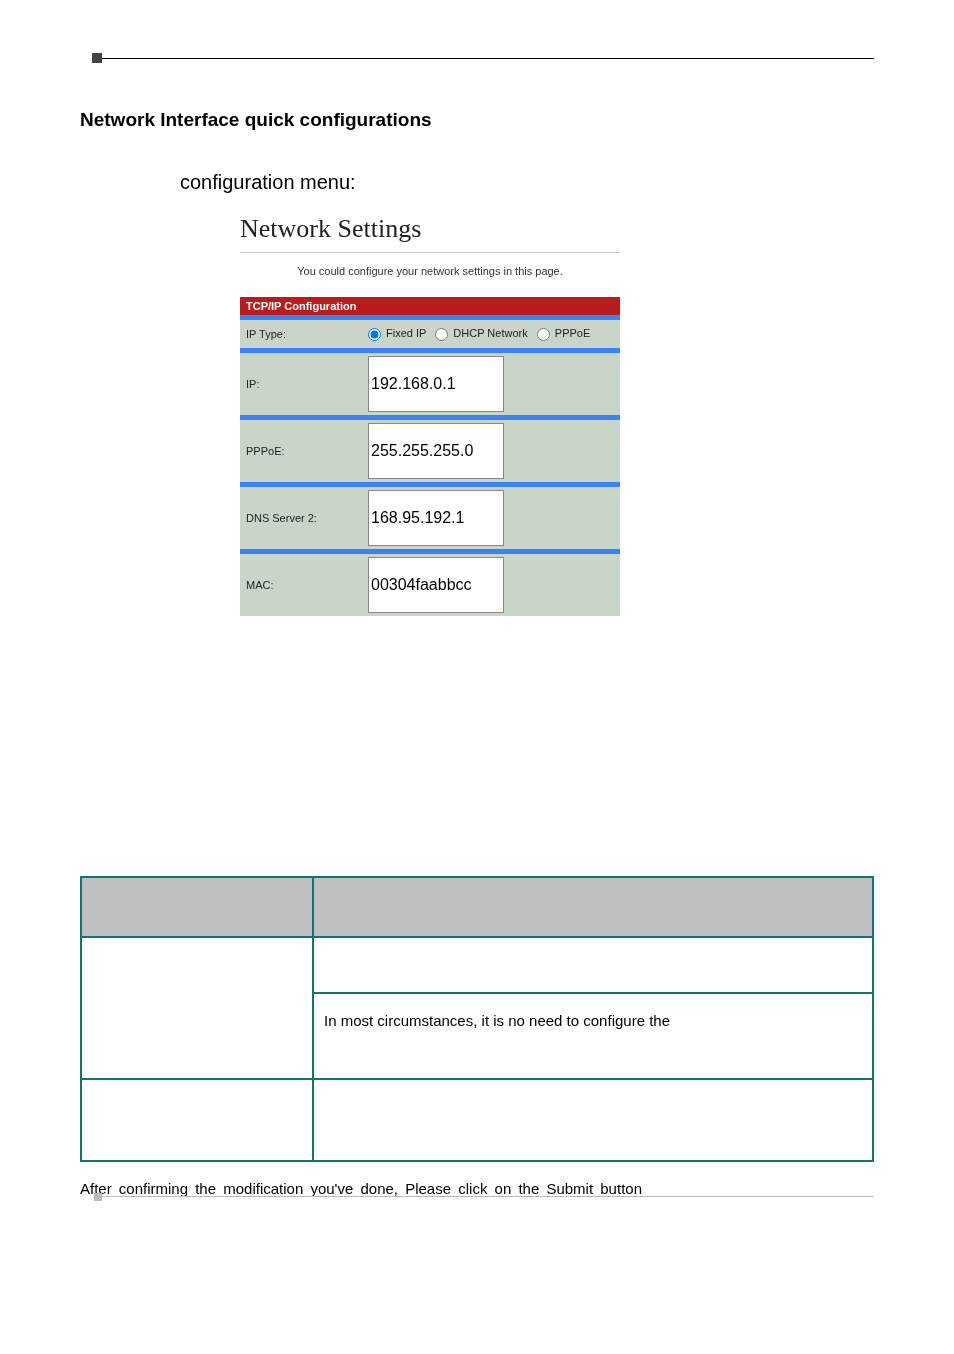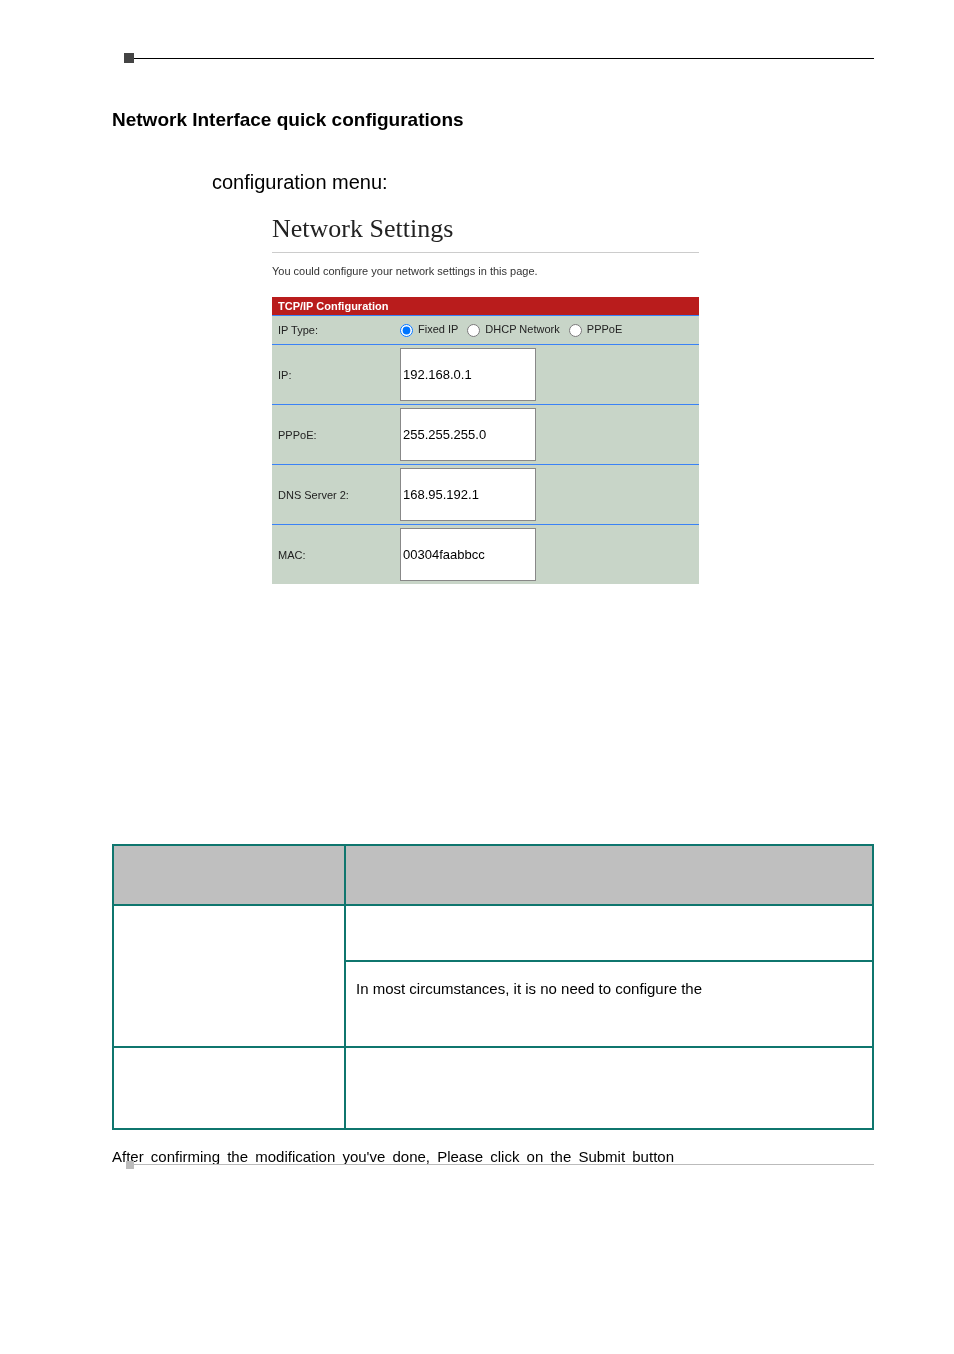--- a/index.html
+++ b/index.html
@@ -6,21 +6,20 @@
     margin: 0;
     padding: 0;
     font-family: Arial, Helvetica, sans-serif;
     background: #ffffff;
     color: #000000;
     width: 954px;
   }
   .page {
     padding: 58px 80px 40px 80px;
     position: relative;
-    margin-left: 32px;
   }
   .top-rule {
     border-top: 1px solid #000;
     margin-left: 18px;
     position: relative;
   }
   .top-square {
     width: 10px;
     height: 10px;
     background: #444;
@@ -49,65 +48,66 @@
     font-weight: bold;
     margin: 50px 0 40px 0;
   }
   .config-intro {
     margin-left: 100px;
     font-size: 20px;
     margin-bottom: 20px;
   }
   .settings-card {
     margin-left: 160px;
-    width: 427px;
+    width: 380px;
   }
   .settings-heading {
     font-family: Georgia, 'Times New Roman', serif;
     font-size: 26px;
     font-weight: normal;
     margin: 10px 0 8px 0;
     color: #222;
   }
   .settings-hr {
     border: none;
     border-top: 1px solid #ccc;
     margin: 0 0 12px 0;
   }
   .settings-desc {
     font-size: 11px;
     color: #333;
     margin-bottom: 20px;
+    text-align: center;
   }
   table.config-table {
     border-collapse: collapse;
     width: 100%;
     font-size: 11px;
   }
   table.config-table th.header-row {
     background: #b91c1c;
     color: #ffffff;
     text-align: left;
     padding: 3px 6px;
     font-weight: bold;
     font-size: 11px;
   }
   table.config-table td {
     background: #c8d5c8;
     padding: 3px 6px;
-    border-top: 1px solid #3b82f6;
+    border-top: 5px solid #3b82f6;
     vertical-align: middle;
     height: 22px;
   }
   table.config-table td.label-cell {
     width: 110px;
     color: #222;
   }
   table.config-table input[type="text"] {
-    font-size: 13px;
+    font-size: 16px;
     padding: 18px 2px;
     border: 1px solid #888;
     background: #fff;
     width: 130px;
   }
   .radio-group label {
     margin-right: 6px;
     color: #222;
   }
   .radio-group input {

